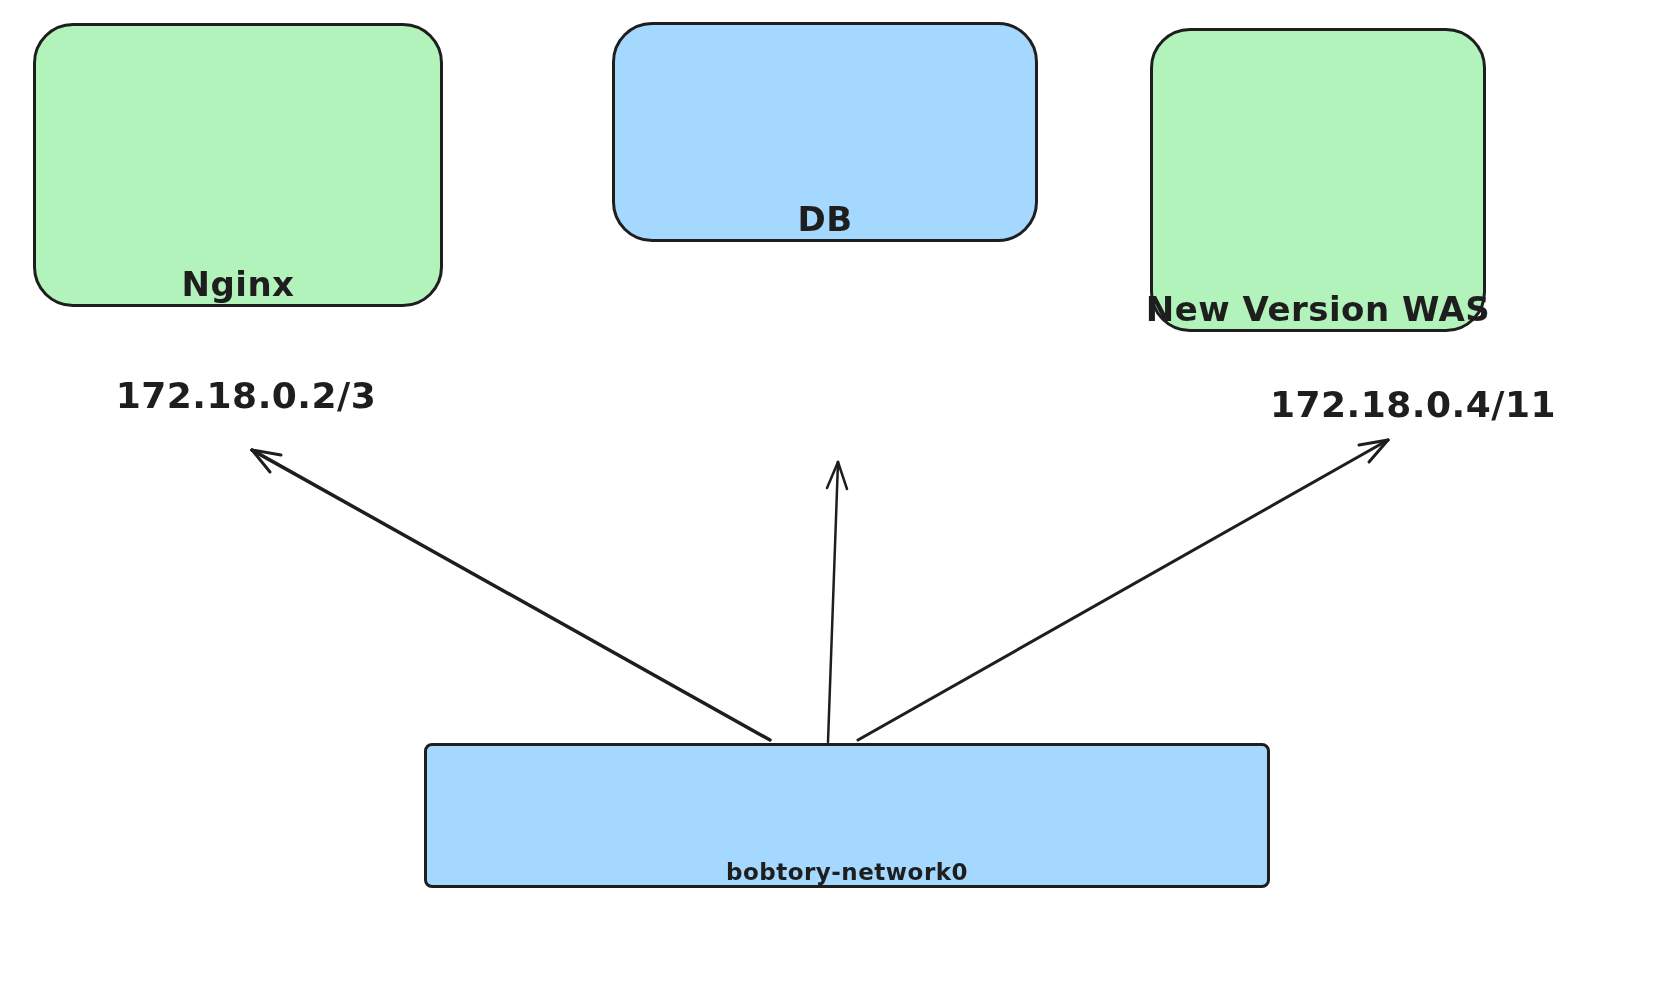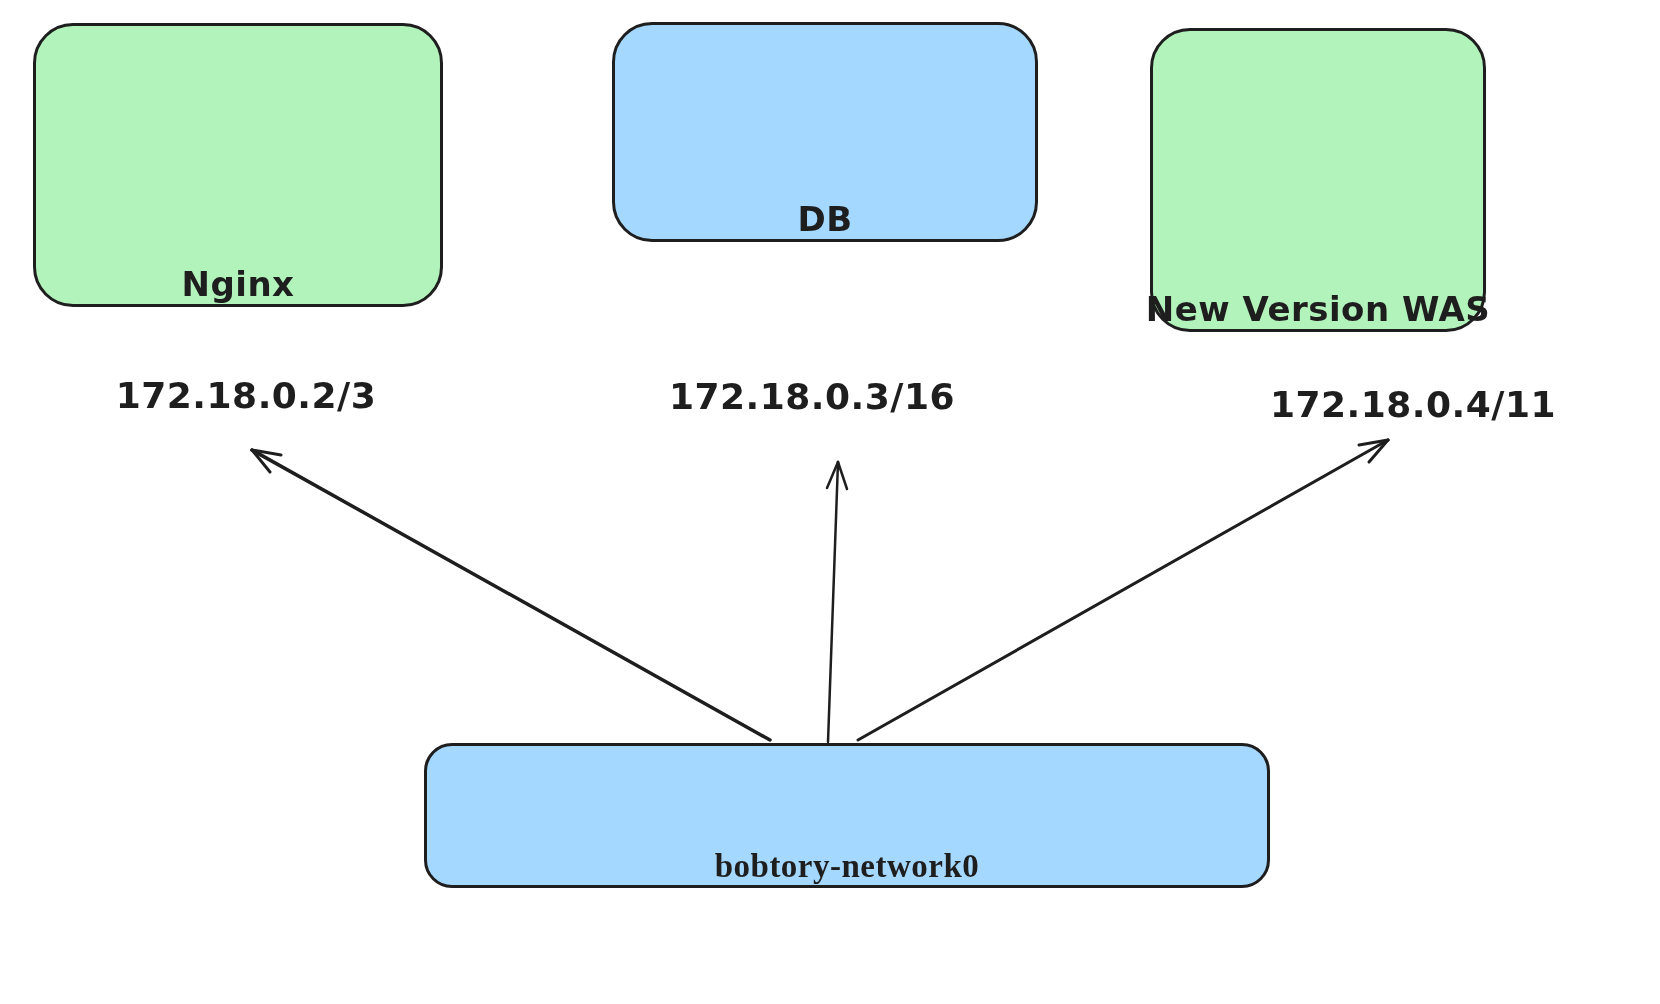--- a/index.html
+++ b/index.html
@@ -25,21 +25,21 @@
     letter-spacing: 0.5px;
     white-space: nowrap;
   }
   .node.green { background: #b2f2bb; }
   .node.blue  { background: #a5d8ff; }
 
   #node-nginx   { left: 33px;   top: 23px;  width: 410px; height: 284px; }
   #node-db      { left: 612px;  top: 22px;  width: 426px; height: 220px; }
   #node-was     { left: 1150px; top: 28px;  width: 336px; height: 304px; }
   #node-network { left: 424px;  top: 743px; width: 846px; height: 145px;
-                  border-radius: 28px; font-size: 33px; font-family: Liberation Serif, serif; }
+                  border-radius: 8px; font-size: 23px; }
 
   .ip-label {
     position: absolute;
     transform: translate(-50%, -50%);
     font-size: 36px;
     font-weight: bold;
     letter-spacing: 0.5px;
     white-space: nowrap;
   }
   #ip-nginx   { left: 246px;  top: 395px; }
@@ -93,21 +93,20 @@
   <div class="node blue" id="node-db">
     <span>DB</span>
   </div>
 
   <div class="node green" id="node-was">
     <span>New Version WAS</span>
   </div>
 
   <div class="ip-label" id="ip-nginx">172.18.0.2/3</div>
 
-  <div class="ip-label" id="ip-db">172.18.0.3/16</div>
 
   <div class="ip-label" id="ip-was">172.18.0.4/11</div>
 
   <div class="node blue" id="node-network">
     <span>bobtory-network0</span>
   </div>
 
 
 </div>
 

